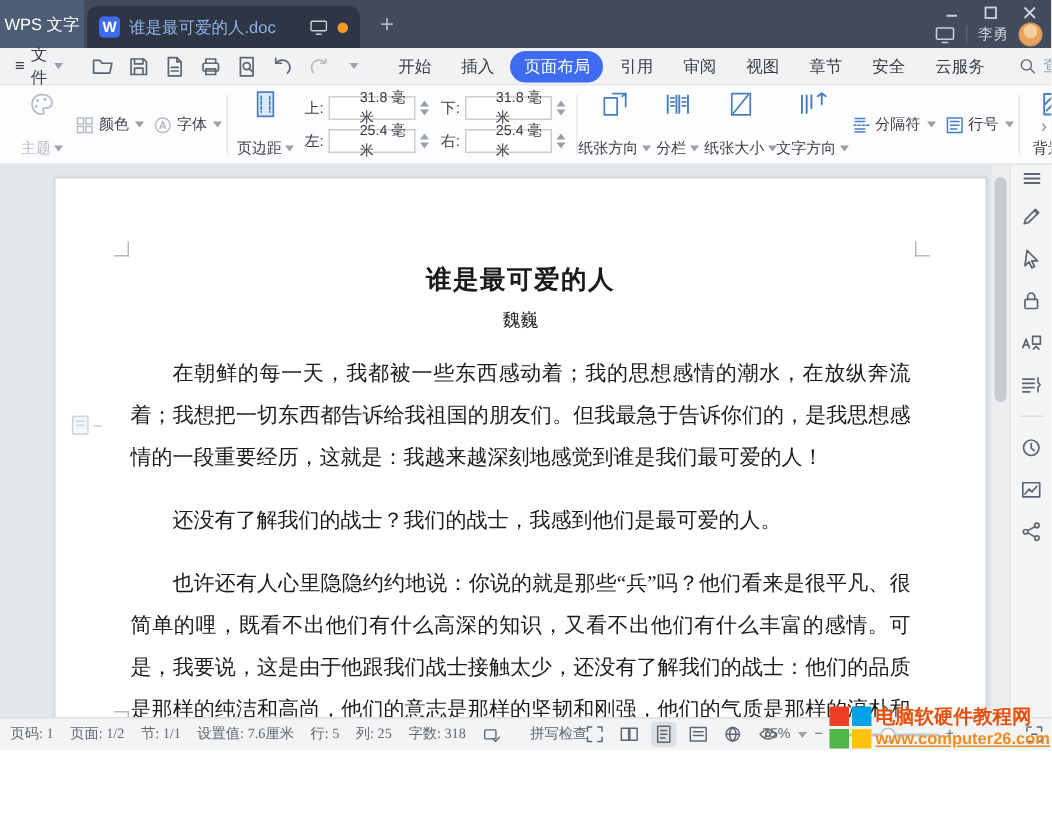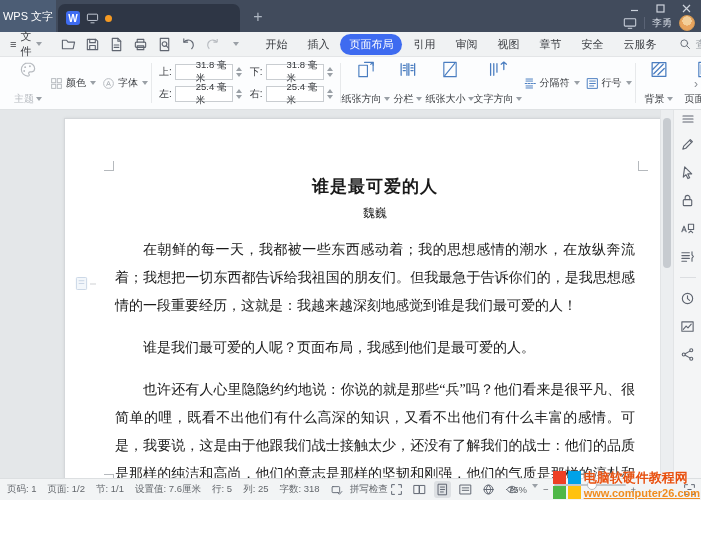--- a/index.html
+++ b/index.html
@@ -53,21 +53,21 @@
   .mcell { display:flex; align-items:center; gap:3px; font-size:10px; color:#3b3e42; }
   .mbox { width:58px; height:16px; border:1px solid #c9cdd1; background:#fff; font-size:9.5px;
           display:flex; align-items:center; padding-left:20px; color:#34373b; }
   .spin { display:flex; flex-direction:column; gap:2px; }
   .tri-u { width:0; height:0; border-left:3px solid transparent; border-right:3px solid transparent; border-bottom:4px solid #9aa0a6; }
   .tri-d { width:0; height:0; border-left:3px solid transparent; border-right:3px solid transparent; border-top:4px solid #9aa0a6; }
   .caret { display:inline-block; margin-left:1px; }
   .rib-expand { position:absolute; right:3px; top:20px; color:#8a8e94; font-size:12px; }
 
   
-  .doc-area { position:absolute; left:0; top:110px; width:673px; height:428px; background:#e4e7e9; overflow:hidden;margin-left:28px; }
+  .doc-area { position:absolute; left:0; top:110px; width:673px; height:428px; background:#e4e7e9; overflow:hidden; }
   .page { position:absolute; left:36px; top:8px; width:622px; height:600px; background:#fff;
           border:1px solid #d4d7da; box-shadow:0 0 3px rgba(0,0,0,.08); padding:56px 50px 0;
           font-family:"Liberation Serif", serif; color:#1a1a1a; }
   .doc-title { text-align:center; font-size:17px; font-weight:bold; letter-spacing:1px; }
   .doc-author { text-align:center; font-size:12px; margin-top:7px; }
   .page p { font-size:14px; line-height:28px; text-align:justify; text-indent:2em; margin-top:14px; }
   .mark { position:absolute; width:10px; height:10px; border:0 solid #b5b9bd; }
   .mark.tl { left:39px; top:42px;  border-right-width:1px; border-bottom-width:1px; }
   .mark.tr { left:573px; top:42px; border-left-width:1px;  border-bottom-width:1px; }
   .mark.bl { left:39px; top:355px; border-right-width:1px; border-top-width:1px; }
@@ -78,26 +78,26 @@
 
   
   .right-panel { position:absolute; right:0; top:110px; width:28px; height:428px; background:#f4f5f6;
                  border-left:1px solid #e2e4e6; display:flex; flex-direction:column; align-items:center;
                  padding-top:4px; gap:13px; color:#5f6570; }
   .rp-div { width:16px; height:1px; background:#dcdee1; }
 
   
   .statusbar { position:absolute; left:0; bottom:0; width:701px; height:22px; background:#f2f4f5;
                border-top:1px solid #dcdfe1; display:flex; align-items:center; font-size:9.5px; color:#63676c; }
-  .sb-left { display:flex; align-items:center; gap:11px; padding-left:7px; white-space:nowrap; }
-  .spell { display:flex; align-items:center; gap:7px; }
+  .sb-left { display:flex; align-items:center; gap:11px; padding-left:7px; white-space:nowrap;font-family:Liberation Serif, serif; }
+  .spell { display:flex; align-items:center; gap:20px; }
   .view-icons { position:absolute; left:388px; display:flex; align-items:center; gap:6px; }
   .vicon { width:17px; height:17px; display:flex; align-items:center; justify-content:center; border-radius:3px; }
   .vicon.sel { background:#dde0e3; }
-  .zoomctl { position:absolute; left:508px; display:flex; align-items:flex-start; gap:5px; }
+  .zoomctl { position:absolute; left:508px; display:flex; align-items:center; gap:5px; }
   .zslider { width:72px; height:2px; background:#c3c7cb; border-radius:1px; position:relative; }
   .zthumb { position:absolute; left:46%; top:-4px; width:10px; height:10px; border-radius:50%; background:#fff; border:1px solid #b6babe; }
   .fit-icon { position:absolute; right:5px; bottom:4px; }
 
   
   .watermark { position:absolute; right:1px; bottom:1px; z-index:50; display:flex; align-items:flex-start; gap:3px; }
   .wm-logo { display:grid; grid-template-columns:13px 13px; grid-gap:2px; margin-top:2px; }
   .wm-logo i { width:13px; height:13px; display:block; }
   .wm-text { display:flex; flex-direction:column; }
   .wm-name { font-size:13px; font-weight:bold; color:#e8500f; text-shadow:0 0 2px #fff; white-space:nowrap; }
@@ -116,20 +116,21 @@
 <div class="app">
 
   <div class="titlebar">
     <div class="app-tab">
         <span>WPS 文字</span>
       </div>
     <div class="doc-tab">
       <span class="wps-w">
           <span>W</span>
         </span>
+      <span class="doc-tab-name">谁是最可爱的人.doc</span>
       <svg width="13" height="11" viewBox="0 0 16 14">
           <rect class="w" x="1.5" y="1.5" width="13" height="8" rx="1"></rect>
           <path class="w" d="M5.5 12.5h5"></path>
         </svg>
       <span class="dot"></span>
     </div>
     <div class="new-tab">
         <span>+</span>
       </div>
     <div class="win-ctrls">
@@ -264,20 +265,30 @@
           <svg width="13" height="13" viewBox="0 0 16 16">
             <circle class="g" cx="8" cy="8" r="6"></circle>
             <path class="g" d="M5.5 11l2.5-6 2.5 6M6.3 9.2h3.4"></path>
           </svg>
           <span>字体</span>
           <span class="tri-d caret"></span>
         </span>
     </div>
     <div class="rdiv"></div>
 
+    <div class="bigbtn">
+      <svg width="20" height="22" viewBox="0 0 18 20">
+          <rect class="bf" x="3.5" y="1.5" width="11" height="17" fill="#fff"></rect>
+          <path class="b" d="M6 4.5v11M12 4.5v11" stroke-dasharray="2 1.5"></path>
+        </svg>
+      <span class="lbl">
+          <span>页边距</span>
+          <span class="tri-d caret"></span>
+        </span>
+    </div>
     <div class="marg-grid">
       <div class="mcell">
         <span>上:</span>
         <span class="mbox">31.8 毫米</span>
         <span class="spin">
             <span class="tri-u"></span>
             <span class="tri-d"></span>
           </span>
       </div>
       <div class="mcell">
@@ -403,21 +414,21 @@
             <rect x="1.5" y="1.5" width="11" height="13" rx="1" fill="#eef3f9" stroke="#a9bdd6" stroke-width="1"></rect>
             <path d="M4 5h6M4 8h6" stroke="#a9bdd6" stroke-width="1"></path>
           </svg>
           <svg width="6" height="4" viewBox="0 0 6 4">
             <path d="M0 2h6" stroke="#b5b9bd" stroke-width="1"></path>
           </svg>
         </span>
       <div class="doc-title">谁是最可爱的人</div>
       <div class="doc-author">魏巍</div>
       <p>在朝鲜的每一天，我都被一些东西感动着；我的思想感情的潮水，在放纵奔流着；我想把一切东西都告诉给我祖国的朋友们。但我最急于告诉你们的，是我思想感情的一段重要经历，这就是：我越来越深刻地感觉到谁是我们最可爱的人！</p>
-      <p>谁是我们最可爱的人呢？页面布局，我感到他们是最可爱的人。</p>
+      <p>还没有了解我们的战士？我们的战士，我感到他们是最可爱的人。</p>
       <p>也许还有人心里隐隐约约地说：你说的就是那些“兵”吗？他们看来是很平凡、很简单的哩，既看不出他们有什么高深的知识，又看不出他们有什么丰富的感情。可是，我要说，这是由于他跟我们战士接触太少，还没有了解我们的战士：他们的品质是那样的纯洁和高尚，他们的意志是那样的坚韧和刚强，他们的气质是那样的淳朴和谦逊，他们的胸怀是那样的美丽和宽广！</p>
     </div>
   </div>
   <div class="scrollbar">
     <span class="sb-thumb"></span>
   </div>
 
   <div class="right-panel">
     <svg width="14" height="10" viewBox="0 0 14 10">
         <path class="s" d="M2 2h10M2 5h10M2 8h10" stroke-width="1"></path>

